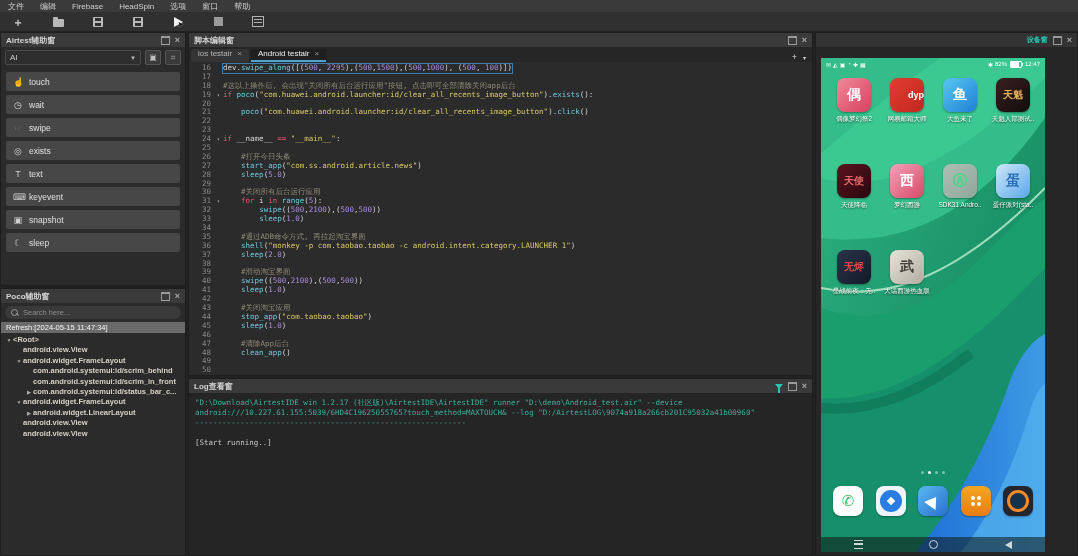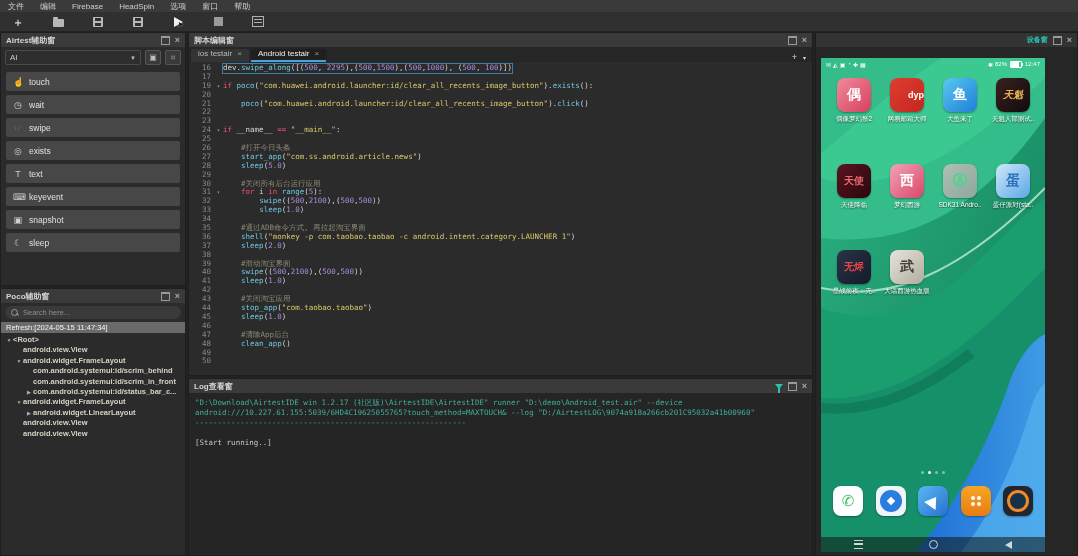--- a/index.html
+++ b/index.html
@@ -278,20 +278,21 @@
       </div>
       <span class="sp"></span>
       <div class="tab-tools">
         <span>+</span>
         <span style="font-size: 6px;">▾</span>
       </div>
     </div>
   <div class="code" id="code-lines">
       <div class="c-row"><span class="c-gut">16</span><span class="c-fold"></span><span class="c-body c-hl"><span class="t-p">dev.</span><span class="t-f">swipe_along</span><span class="t-p">([(</span><span class="t-n">500</span><span class="t-p">, </span><span class="t-n">2295</span><span class="t-p">),(</span><span class="t-n">500</span><span class="t-p">,</span><span class="t-n">1500</span><span class="t-p">),(</span><span class="t-n">500</span><span class="t-p">,</span><span class="t-n">1000</span><span class="t-p">), (</span><span class="t-n">500</span><span class="t-p">, </span><span class="t-n">100</span><span class="t-p">)])</span></span></div>
       <div class="c-row"><span class="c-gut">17</span><span class="c-fold"></span><span class="c-body"></span></div>
+      <div class="c-row"><span class="c-gut">18</span><span class="c-fold"></span><span class="c-body"><span class="t-c">#这以上操作后, 会出现"关闭所有后台运行应用"按钮, 点击即可全部清除关闭app后台</span></span></div>
       <div class="c-row"><span class="c-gut">19</span><span class="c-fold">▾</span><span class="c-body"><span class="t-k">if </span><span class="t-f">poco</span><span class="t-p">(</span><span class="t-s">"com.huawei.android.launcher:id/clear_all_recents_image_button"</span><span class="t-p">).</span><span class="t-f">exists</span><span class="t-p">():</span></span></div>
       <div class="c-row"><span class="c-gut">20</span><span class="c-fold"></span><span class="c-body"></span></div>
       <div class="c-row"><span class="c-gut">21</span><span class="c-fold"></span><span class="c-body"><span class="t-p">    </span><span class="t-f">poco</span><span class="t-p">(</span><span class="t-s">"com.huawei.android.launcher:id/clear_all_recents_image_button"</span><span class="t-p">).</span><span class="t-f">click</span><span class="t-p">()</span></span></div>
       <div class="c-row"><span class="c-gut">22</span><span class="c-fold"></span><span class="c-body"></span></div>
       <div class="c-row"><span class="c-gut">23</span><span class="c-fold"></span><span class="c-body"></span></div>
       <div class="c-row"><span class="c-gut">24</span><span class="c-fold">▾</span><span class="c-body"><span class="t-k">if </span><span class="t-p">__name__ </span><span class="t-k">== </span><span class="t-s">"__main__"</span><span class="t-p">:</span></span></div>
       <div class="c-row"><span class="c-gut">25</span><span class="c-fold"></span><span class="c-body"></span></div>
       <div class="c-row"><span class="c-gut">26</span><span class="c-fold"></span><span class="c-body"><span class="t-c">    #打开今日头条</span></span></div>
       <div class="c-row"><span class="c-gut">27</span><span class="c-fold"></span><span class="c-body"><span class="t-p">    </span><span class="t-f">start_app</span><span class="t-p">(</span><span class="t-s">"com.ss.android.article.news"</span><span class="t-p">)</span></span></div>
       <div class="c-row"><span class="c-gut">28</span><span class="c-fold"></span><span class="c-body"><span class="t-p">    </span><span class="t-f">sleep</span><span class="t-p">(</span><span class="t-n">5.0</span><span class="t-p">)</span></span></div>
@@ -387,21 +388,21 @@
         </div>
         <div class="applabel" style="left: 6px; top: 57px;">偶像梦幻祭2</div>
         <div class="app" style="left: 69px; top: 20px; background: linear-gradient(135deg, rgb(226, 60, 48), rgb(192, 40, 32)); justify-content: flex-end;">
           <span style="color: rgb(255, 255, 255); font-weight: bold; font-size: 9px;">dyp</span>
         </div>
         <div class="applabel" style="left: 59px; top: 57px;">网易邮箱大师</div>
         <div class="app" style="left: 122px; top: 20px; background: linear-gradient(135deg, rgb(89, 200, 240), rgb(31, 127, 214));">
           <span style="color: rgb(255, 255, 255); font-weight: bold; font-size: 14px;">鱼</span>
         </div>
         <div class="applabel" style="left: 112px; top: 57px;">大鱼来了</div>
-        <div class="app" style="left: 175px; top: 20px; background: linear-gradient(135deg, rgb(58, 31, 31), rgb(18, 12, 12)); font-style: italic;">
+        <div class="app" style="left: 175px; top: 20px; background: linear-gradient(135deg, rgb(58, 31, 31), rgb(18, 12, 12));">
           <span style="color: rgb(232, 178, 90); font-weight: bold; font-size: 10px;">天魁</span>
         </div>
         <div class="applabel" style="left: 165px; top: 57px;">天魁人部测试..</div>
         <div class="app" style="left: 16px; top: 106px; background: linear-gradient(135deg, rgb(90, 20, 32), rgb(42, 8, 14));">
           <span style="color: rgb(232, 106, 106); font-weight: bold; font-size: 10px;">天使</span>
         </div>
         <div class="applabel" style="left: 6px; top: 143px;">天使降临</div>
         <div class="app" style="left: 69px; top: 106px; background: linear-gradient(135deg, rgb(242, 162, 184), rgb(216, 72, 104));">
           <span style="color: rgb(255, 255, 255); font-weight: bold; font-size: 14px;">西</span>
         </div>

